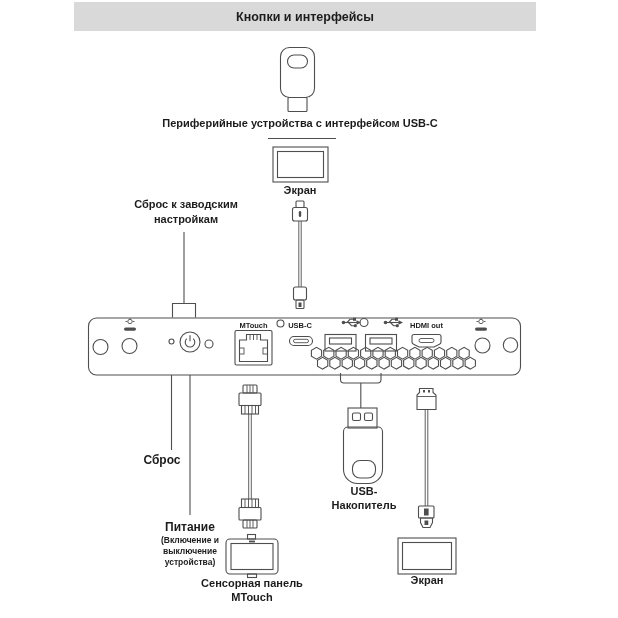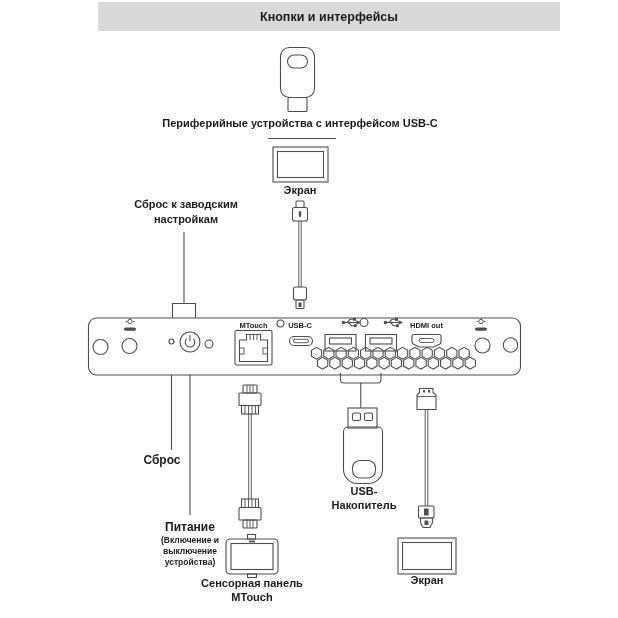--- a/index.html
+++ b/index.html
@@ -1,20 +1,20 @@
 <!DOCTYPE html>
 <html style="--header-bg: #d9d9d9; --line: #4e4e4e; --text: #1c1c1c;"><head>
 <meta charset="utf-8">
 <style>
   html,body{margin:0;padding:0;background:#fff;}
   #page{position:relative;width:618px;height:618px;background:#fff;overflow:hidden;
         font-family:"Liberation Sans",sans-serif;}
   #header-bar{position:absolute;left:74px;top:2px;width:462px;height:29px;
         background:var(--header-bg,#d9d9d9);display:flex;align-items:center;justify-content:center;
-        font-size:12.5px;font-weight:bold;color:var(--text,#1c1c1c);margin-left:24px;}
+        font-size:12.5px;font-weight:bold;color:var(--text,#1c1c1c);}
   #diagram{position:absolute;left:0;top:0;}
   #diagram *{stroke:var(--line,#4e4e4e);fill:none;stroke-width:1.1;}
   #diagram .fl{fill:var(--line,#4e4e4e);stroke:none;}
   #diagram .thin{stroke-width:0.9;}
   #diagram text{fill:var(--text,#1c1c1c);stroke:none;font-weight:bold;}
   #diagram text.lbl{font-size:11px;}
   #diagram text.lbl-lg{font-size:12px;}
   #diagram text.lbl-sm{font-size:8.5px;}
   #diagram text.port{font-size:7.5px;}
 </style>

